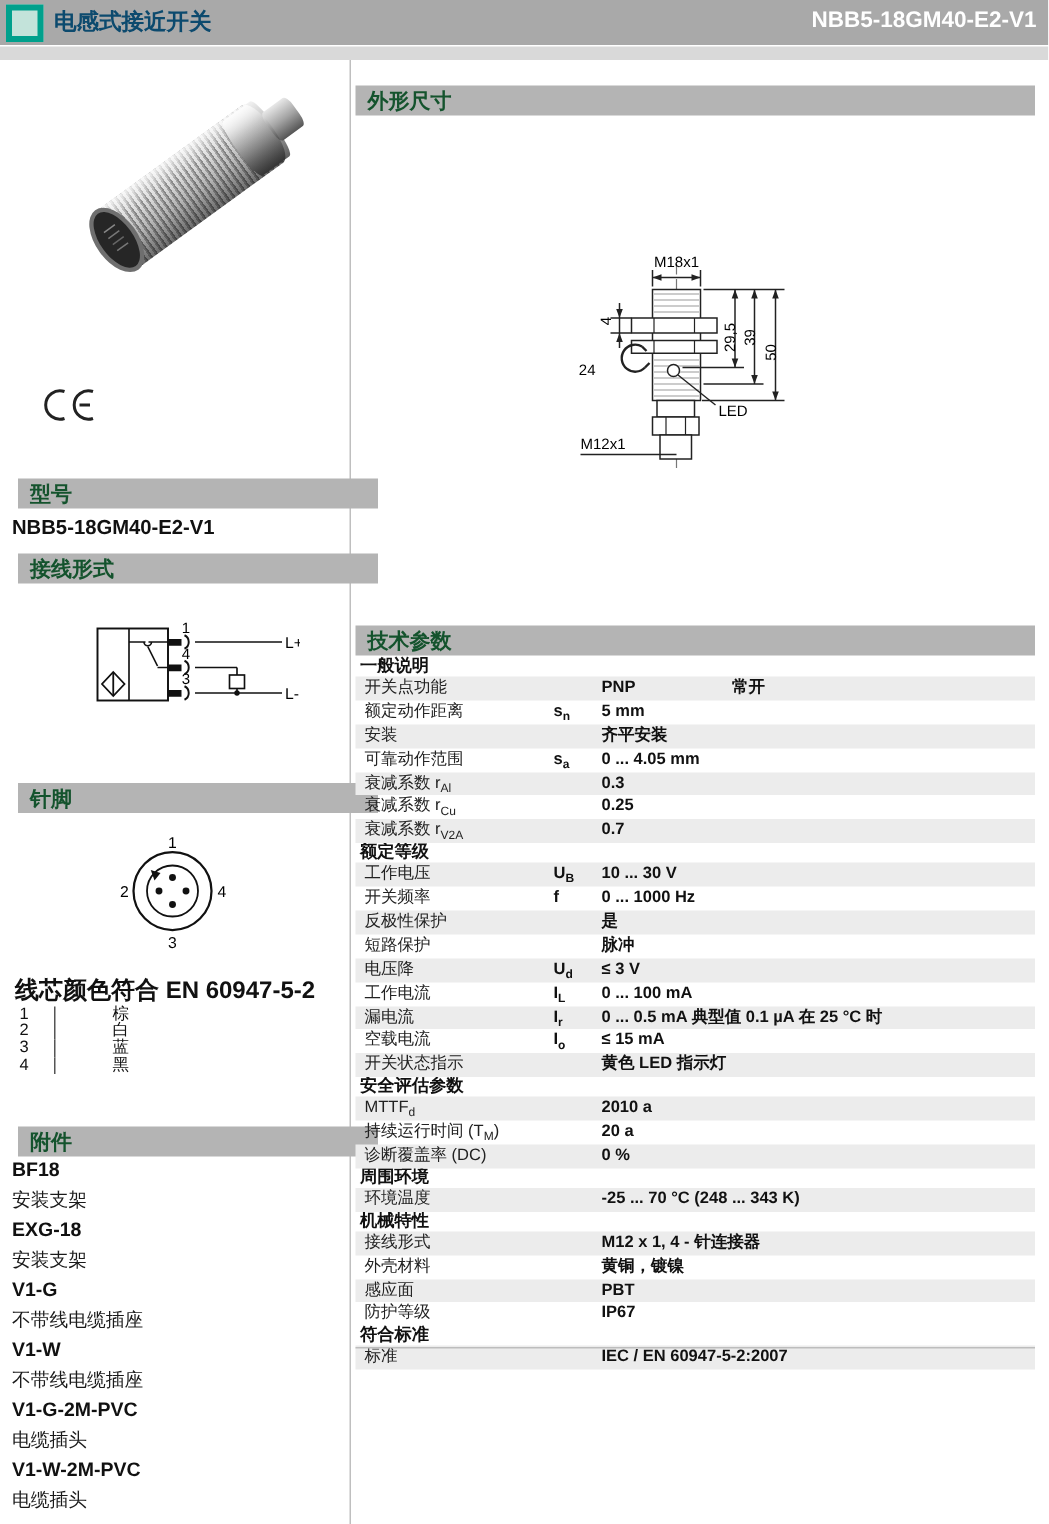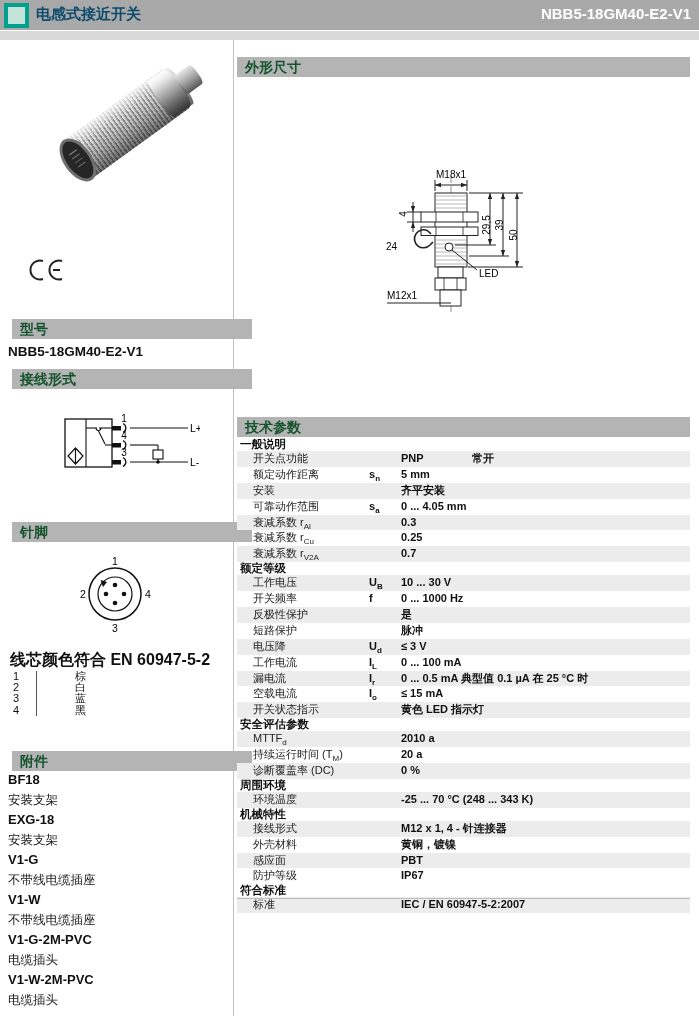--- a/index.html
+++ b/index.html
@@ -58,24 +58,24 @@
   .acc-desc{height:20px;line-height:20px;font-size:12.5px;color:#1a1a1a;}
 
   
   .dims{position:absolute;left:237px;top:90px;}
 
   
   .tech{position:absolute;left:237px;top:438px;width:453px;}
   .sec-title{height:13px;line-height:13px;font-size:11.5px;font-weight:bold;padding-left:3px;}
   .trow{position:relative;height:15.9px;line-height:15.9px;font-size:11px;}
   .trow.odd{background:#ececec;}
-  .trow .lbl{position:absolute;left:16px;color:#222;white-space:nowrap;}
+  .trow .lbl{position:absolute;left:6px;color:#222;white-space:nowrap;}
   .trow .sym{position:absolute;left:132px;font-weight:bold;}
   .trow .val{position:absolute;left:164px;font-weight:bold;white-space:nowrap;}
-  .trow .val2{position:absolute;left:235px;font-weight:bold;}
+  .trow .val2{position:absolute;left:251px;font-weight:bold;}
   .trow sub,.sec sub{font-size:8px;}
   .table-end{position:absolute;left:237px;top:898px;width:453px;height:1px;background:#bdbdbd;}
 </style>
 </head>
 <body>
 
 <div class="page">
 
   <div class="topbar">
     <span class="logo"></span>

